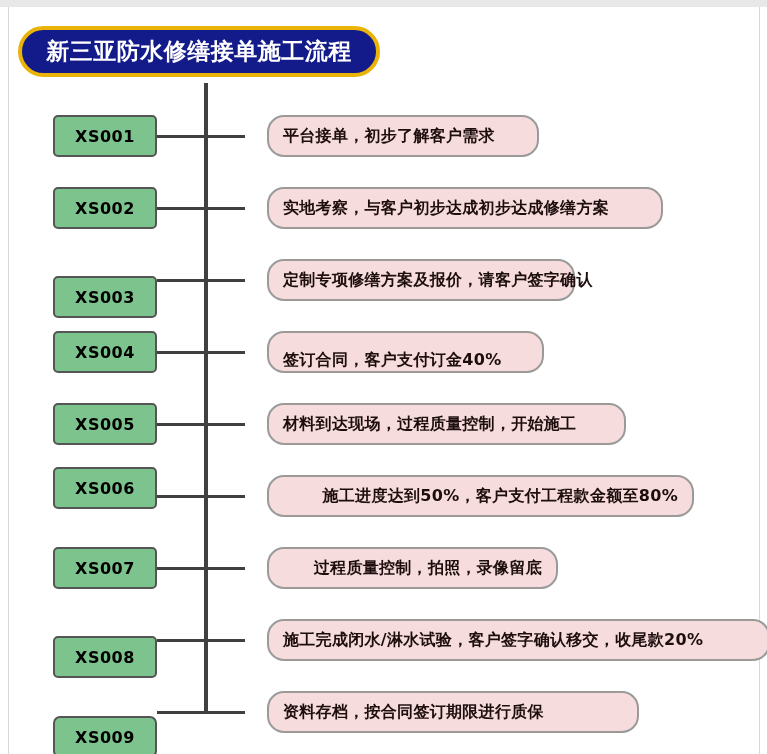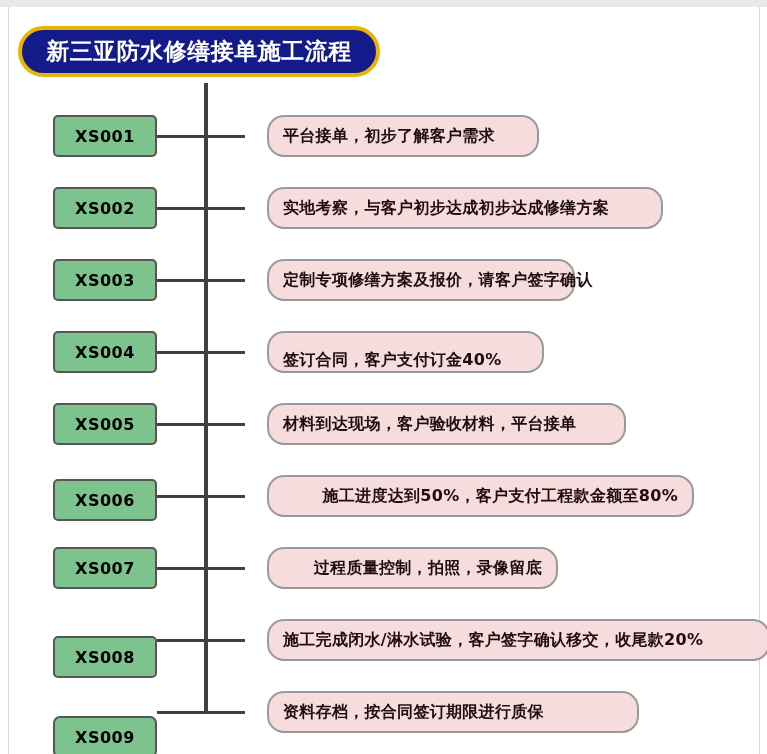--- a/index.html
+++ b/index.html
@@ -149,42 +149,42 @@
       <div class="desc-box" style="top: 115px; width: 272px;">
         <span class="desc-text">平台接单，初步了解客户需求</span>
       </div>
       <div class="code-box" style="top: 187px;">
         <span class="code-text">XS002</span>
       </div>
       <div class="connector" style="left: 157px; top: 207px; width: 88px;"></div>
       <div class="desc-box" style="top: 187px; width: 396px;">
         <span class="desc-text">实地考察，与客户初步达成初步达成修缮方案</span>
       </div>
-      <div class="code-box" style="top: 259px;">
+      <div class="code-box" style="top: 276px;">
         <span class="code-text">XS003</span>
       </div>
       <div class="connector" style="left: 157px; top: 279px; width: 88px;"></div>
       <div class="desc-box" style="top: 259px; width: 308px; text-align: right;">
         <span class="desc-text">定制专项修缮方案及报价，请客户签字确认</span>
       </div>
       <div class="code-box" style="top: 331px;">
         <span class="code-text">XS004</span>
       </div>
       <div class="connector" style="left: 157px; top: 351px; width: 88px;"></div>
       <div class="desc-box" style="top: 331px; width: 277px; align-items: flex-end;">
         <span class="desc-text">签订合同，客户支付订金40%</span>
       </div>
       <div class="code-box" style="top: 403px;">
         <span class="code-text">XS005</span>
       </div>
       <div class="connector" style="left: 157px; top: 423px; width: 88px;"></div>
       <div class="desc-box" style="top: 403px; width: 359px;">
-        <span class="desc-text">材料到达现场，客户验收材料，平台接单</span>
-      </div>
-      <div class="code-box" style="top: 479px;">
+        <span class="desc-text">材料到达现场，过程质量控制，开始施工</span>
+      </div>
+      <div class="code-box" style="top: 467px;">
         <span class="code-text">XS006</span>
       </div>
       <div class="connector" style="left: 157px; top: 495px; width: 88px;"></div>
       <div class="desc-box" style="top: 475px; width: 427px; justify-content: flex-end;">
         <span class="desc-text">施工进度达到50%，客户支付工程款金额至80%</span>
       </div>
       <div class="code-box" style="top: 547px; text-align: center;">
         <span class="code-text">XS007</span>
       </div>
       <div class="connector" style="left: 157px; top: 567px; width: 88px;"></div>

